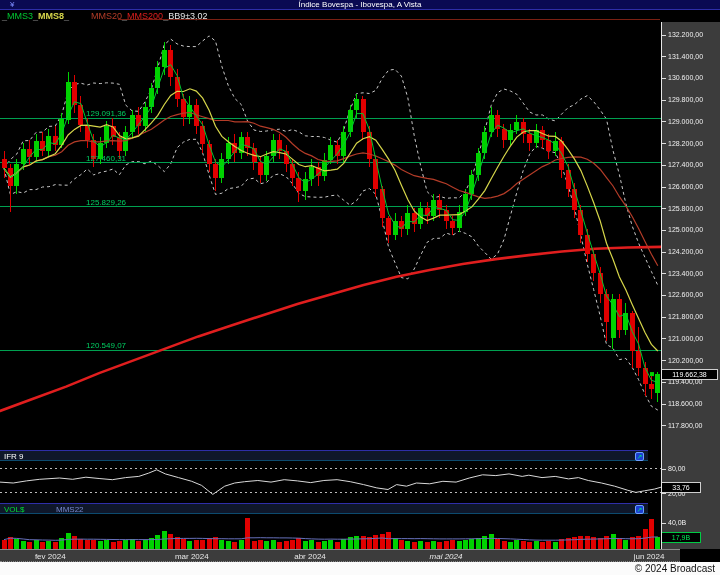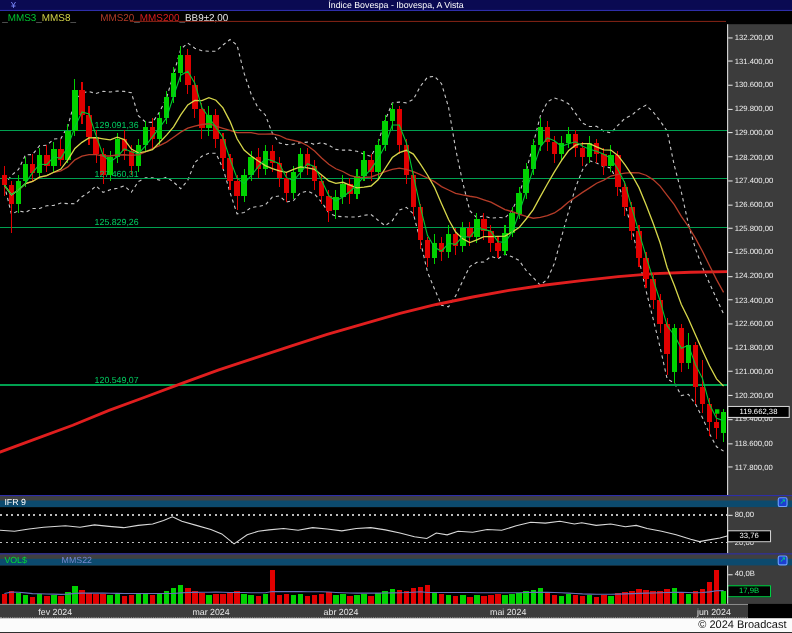--- a/index.html
+++ b/index.html
@@ -13,22 +13,22 @@
           font-size:9px;line-height:12px;white-space:nowrap;padding-left:2px}
   .indrow .sep{color:#777}
   .indrow .tail{position:absolute;left:118px;top:9px;width:542px;height:1px;background:#7a2013}
   .gutter{position:absolute;left:662px;top:22px;width:58px;height:527px;background:#3c3c3c}
   .vline{position:absolute;left:661px;top:22px;width:1px;height:527px;background:#e6e6e6}
   .tick{position:absolute;left:0;height:9px;color:#f0f0f0;font-size:7px;line-height:9px;white-space:nowrap}
   .tick .tm{display:inline-block;width:4px;height:1px;background:#ddd;vertical-align:middle;margin-right:2px}
   .pricebox{position:absolute;left:-1px;width:57px;height:11px;background:#000;border:1px solid #cfcfcf;
             color:#fff;font-size:7px;line-height:9px;text-align:center;white-space:nowrap}
   .volbox{border-color:#00cc44;color:#00ee55}
-  .phdr{position:absolute;left:0;width:720px;height:11px;background:#404040;
-        border-top:1px solid #2e2ea8;border-bottom:6px solid #0c4a6e;color:#fff;font-size:8px;line-height:9px}
+  .phdr{position:absolute;left:0;width:648px;height:11px;background:#0f172a;
+        border-top:1px solid #2e2ea8;border-bottom:1px solid #0c4a6e;color:#fff;font-size:8px;line-height:9px}
   .phdr .t1{position:absolute;left:4px;top:1px}
   .phdr .t2{position:absolute;left:56px;top:1px}
   .expand{position:absolute;right:4px;top:1px;width:9px;height:9px;background:#1b3fd0;
           border:1px solid #6fa0ff;border-radius:2px;color:#00e676;font-size:7px;line-height:7px;text-align:center;cursor:pointer}
   svg{position:absolute;left:0;display:block}
   .xstrip{position:absolute;left:0;top:549px;width:680px;height:13px;background:#3c3c3c;
           border-top:1px solid #8a8a8a;border-bottom:1px dotted #888}
   .mlabel{position:absolute;top:2px;transform:translateX(-50%);color:#e8e8e8;font-size:8px;white-space:nowrap}
   .statusbar{position:absolute;left:0;top:562px;width:720px;height:13px;background:#fbfbfb;color:#111;
              font-size:10px;line-height:13px}
@@ -40,21 +40,21 @@
 
 <div id="screen">
 
   <div class="titlebar">
     <span class="app-icon">¥</span>
     <span>Índice Bovespa - Ibovespa, A Vista</span>
   </div>
 
   <div class="indrow" id="indrow">
     <span class="tail"></span>
-  <span class="sep">_</span><span style="color: rgb(0, 200, 50);">MMS3</span><span class="sep">_</span><span style="color: rgb(214, 214, 74);">MMS8</span><span class="sep">_</span><span style="color: rgb(180, 60, 40); padding-left: 22px;">MMS20</span><span class="sep">_</span><span style="color: rgb(224, 30, 30);">MMS200</span><span class="sep">_</span><span style="color: rgb(230, 230, 230);">BB9±2,00</span></div>
+  <span class="sep">_</span><span style="color: rgb(0, 200, 50);">MMS3</span><span class="sep">_</span><span style="color: rgb(214, 214, 74); font-weight: bold;">MMS8</span><span class="sep">_</span><span style="color: rgb(180, 60, 40); padding-left: 22px;">MMS20</span><span class="sep">_</span><span style="color: rgb(224, 30, 30);">MMS200</span><span class="sep">_</span><span style="color: rgb(230, 230, 230);">BB9±3,02</span></div>
 
   <div class="gutter" id="gutter">
       <div class="tick" style="top: 8px;"><i class="tm"></i>132.200,00</div>
       <div class="tick" style="top: 29.7px;"><i class="tm"></i>131.400,00</div>
       <div class="tick" style="top: 51.4px;"><i class="tm"></i>130.600,00</div>
       <div class="tick" style="top: 73.1px;"><i class="tm"></i>129.800,00</div>
       <div class="tick" style="top: 94.8px;"><i class="tm"></i>129.000,00</div>
       <div class="tick" style="top: 116.5px;"><i class="tm"></i>128.200,00</div>
       <div class="tick" style="top: 138.2px;"><i class="tm"></i>127.400,00</div>
       <div class="tick" style="top: 159.9px;"><i class="tm"></i>126.600,00</div>
@@ -427,21 +427,21 @@
         <rect x="648.9" y="4.6" width="5" height="30.4" fill="#e10000" shape-rendering="crispEdges"></rect>
         <rect x="655.3" y="22.9" width="5" height="12.1" fill="#00d200" shape-rendering="crispEdges"></rect>
       </g>
       <polyline points="4.0,25.6 10.4,24.2 16.8,24.4 23.2,25.0 29.6,25.7 36.0,25.8 42.5,26.0 48.9,26.1 55.3,26.3 61.7,26.1 68.1,25.4 74.5,25.2 80.9,25.1 87.3,25.2 93.7,25.2 100.2,25.3 106.6,25.4 113.0,25.5 119.4,25.6 125.8,25.6 132.2,25.6 138.6,25.6 145.0,25.6 151.4,25.6 157.8,25.5 164.3,25.0 170.7,24.7 177.1,24.5 183.5,24.4 189.9,24.4 196.3,24.3 202.7,24.4 209.1,24.6 215.5,24.7 221.9,24.7 228.3,24.8 234.8,24.8 241.2,24.8 247.6,23.8 254.0,23.8 260.4,23.7 266.8,23.8 273.2,23.8 279.6,23.9 286.0,23.9 292.4,24.0 298.9,24.2 305.3,24.6 311.7,24.9 318.1,25.1 324.5,25.2 330.9,25.1 337.3,25.2 343.7,25.2 350.1,25.1 356.6,25.0 363.0,24.8 369.4,24.7 375.8,24.4 382.2,24.0 388.6,24.7 395.0,24.6 401.4,24.6 407.8,24.6 414.2,24.7 420.7,24.6 427.1,24.7 433.5,24.8 439.9,24.9 446.3,24.9 452.7,24.9 459.1,24.9 465.5,24.8 471.9,24.8 478.3,24.6 484.8,24.5 491.2,24.4 497.6,24.5 504.0,24.7 510.4,24.9 516.8,25.2 523.2,25.5 529.6,25.9 536.0,26.1 542.4,26.2 548.9,26.2 555.3,26.2 561.7,26.1 568.1,25.9 574.5,25.7 580.9,25.4 587.3,25.2 593.7,25.1 600.1,24.9 606.5,24.7 613.0,24.5 619.4,24.5 625.8,24.7 632.2,24.8 638.6,24.7 645.0,24.1 651.4,23.1 657.8,22.9 " fill="none" stroke="#6670bb" stroke-width="1"></polyline>
     </svg>
 
   <div class="xstrip" id="xstrip">
       <div class="mlabel" style="left: 50.236px;">fev 2024</div>
       <div class="mlabel" style="left: 175.826px; padding-left: 32px;">mar 2024</div>
       <div class="mlabel" style="left: 310.009px;">abr 2024</div>
-      <div class="mlabel" style="left: 462px;">mai 2024</div>
+      <div class="mlabel" style="left: 446px; font-style: italic;">mai 2024</div>
       <div class="mlabel" style="left: 628px; padding-left: 42px;">jun 2024</div>
     </div>
 
   <div class="statusbar">
     <span class="sr">© 2024 Broadcast</span>
   </div>
 
 </div>
 
 </body></html>

